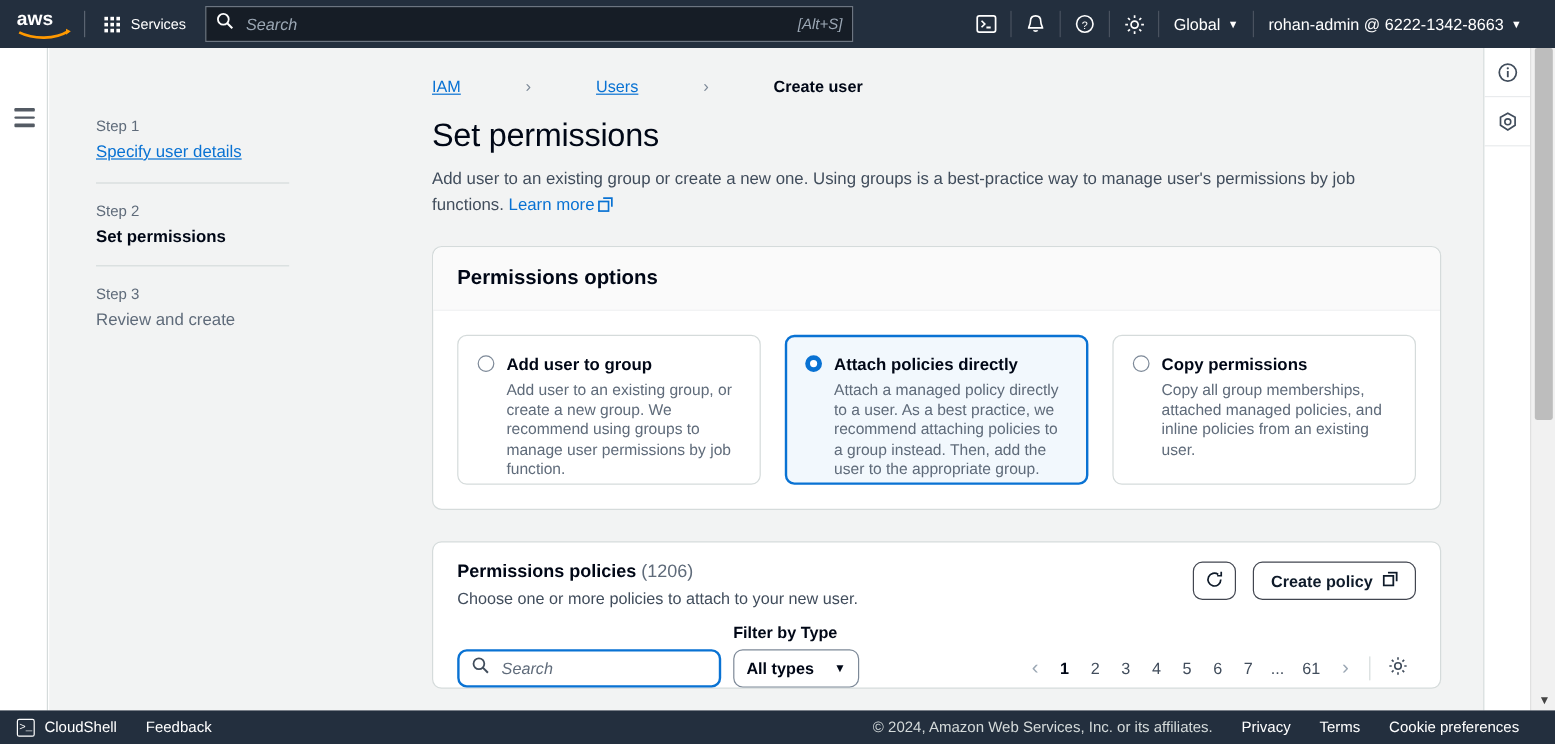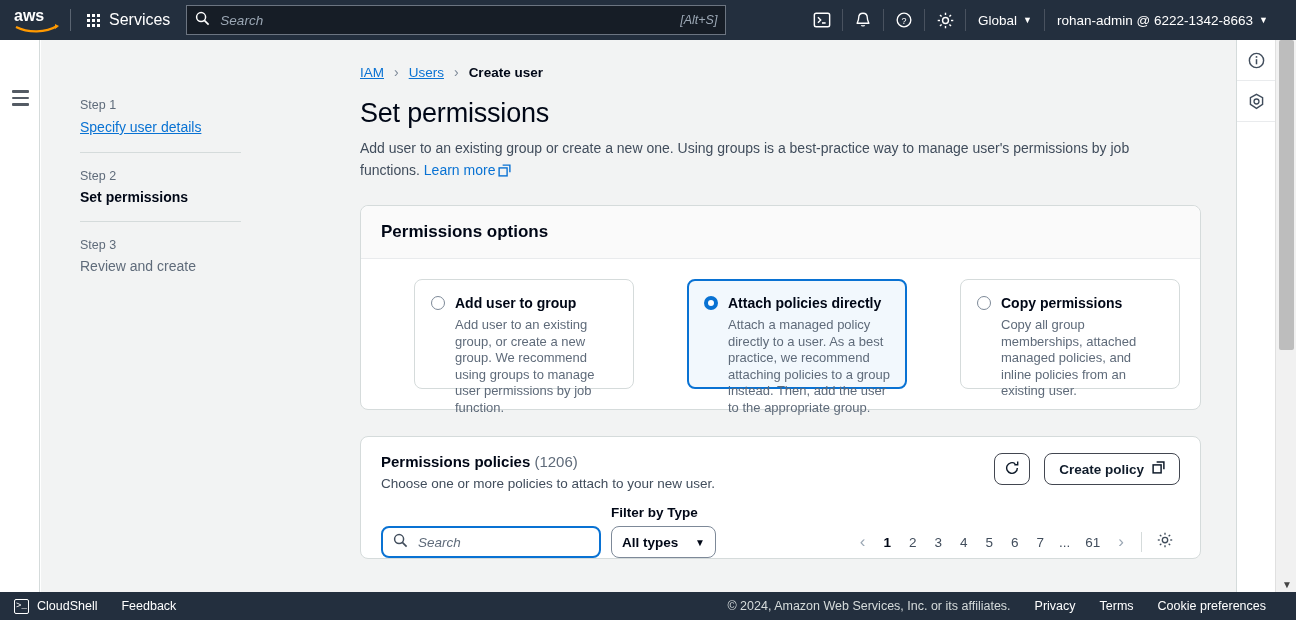--- a/index.html
+++ b/index.html
@@ -12,21 +12,21 @@
   }
   body { position: relative; }
 
   
   #topnav {
     position: absolute; top: 0; left: 0; width: 1296px; height: 40px;
     background: #232f3e; display: flex; align-items: center;
   }
   .aws-logo { margin-left: 14px; width: 46px; height: 26px; position: relative; }
   .nav-divider { width: 1px; height: 22px; background: #5a6471; margin: 0 10px; }
-  .services-btn { display: flex; align-items: center; color: #fff; font-size: 16px; cursor: pointer; padding: 4px 6px; }
+  .services-btn { display: flex; align-items: center; color: #fff; font-size: 12px; cursor: pointer; padding: 4px 6px; }
   .grid-icon { display: grid; grid-template-columns: repeat(3, 3px); grid-template-rows: repeat(3, 3px); gap: 2px; margin-right: 9px; }
   .grid-icon i { background: #fff; display: block; width: 3px; height: 3px; }
   .searchbar {
     margin-left: 10px; width: 540px; height: 30px; background: #161d26;
     border: 1px solid #6c7581; display: flex; align-items: center; padding: 0 8px;
   }
   .searchbar .mag { flex: 0 0 auto; margin-right: 8px; }
   .searchbar input {
     flex: 1; background: transparent; border: none; outline: none;
     color: #d5dbdb; font-size: 13.5px; font-style: italic;
@@ -76,21 +76,21 @@
   .step-title-plain { color: #5f6b7a; font-size: 14px; }
   .step-rule { height: 1px; background: #d5dbdb; margin: 16px 39px 16px 39px; }
 
   #content {
     position: absolute; left: 280px; top: 0; right: 0; height: 552px;
     background: #f2f3f3; overflow: hidden;
   }
 
   
   #breadcrumb {
-    display: flex; align-items: center; padding: 24px 0 0 80px; font-size: 13.5px;
+    display: flex; align-items: center; padding: 24px 0 0 80px; font-size: 13.5px; gap: 44px;
   }
   .crumb-link { color: #0972d3; text-decoration: underline; cursor: pointer; }
   .crumb-current { color: #000716; font-weight: bold; }
   .crumb-sep { color: #7d8998; margin: 0 10px; font-size: 14px; }
 
   
   #page-head { padding: 0 0 0 80px; }
   #page-title { font-size: 27px; font-weight: normal; color: #000716; margin: 18px 0 8px 0; letter-spacing: -0.2px; }
   #page-desc { font-size: 14px; color: #414d5c; line-height: 22px; max-width: 790px; }
   .inline-link { color: #0972d3; text-decoration: none; cursor: pointer; }
@@ -106,21 +106,21 @@
     border-radius: 8px 8px 0 0;
     padding: 16px 20px; display: flex; align-items: center;
   }
   .panel-head h2 { margin: 0; font-size: 17px; color: #000716; font-weight: bold; }
   .panel-body { padding: 20px; }
 
   
   .radio-row { display: flex; gap: 20px; }
   .radio-card {
     flex: 1; border: 1px solid #d5dbdb; border-radius: 8px; background: #fff;
-    padding: 14px 16px; height: 110px; cursor: pointer; margin-left: 33px;
+    padding: 14px 16px; height: 125px; cursor: pointer;
   }
   .radio-card.selected { border: 2px solid #0972d3; background: #f2f8fd; padding: 13px 15px; }
   .radio-top { display: flex; align-items: flex-start; }
   .radio-mark {
     width: 14px; height: 14px; border-radius: 50%;
     border: 1.6px solid #7d8998; background: #fff; margin-top: 2px; flex: 0 0 auto;
   }
   .radio-card.selected .radio-mark {
     border: 4px solid #0972d3; background: #fff;
   }

